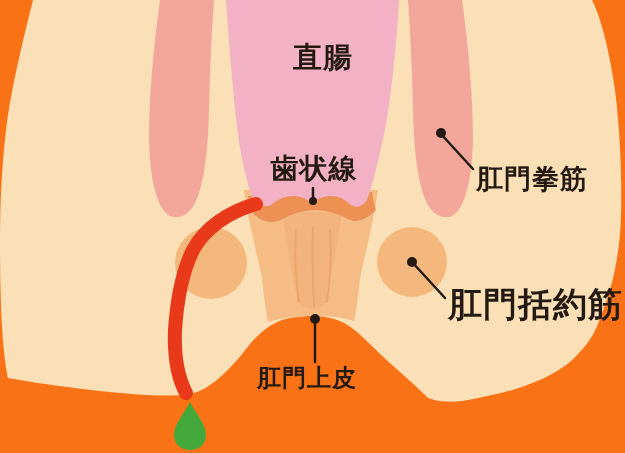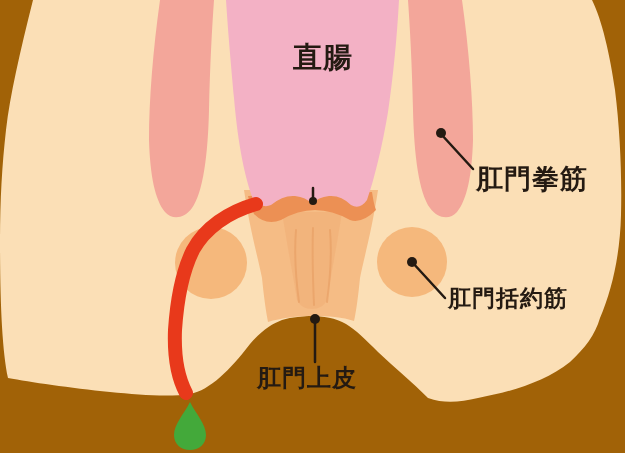--- a/index.html
+++ b/index.html
@@ -1,37 +1,37 @@
 <!DOCTYPE html>
 <html><head>
 <meta charset="utf-8">
 <style>
   html,body{margin:0;padding:0;background:#ffffff;}
   .stage{
     position:relative;
     width:625px;height:453px;
-    background:#a16207;
+    background:#f97316;
     overflow:hidden;
     font-family:"DejaVu Sans","Liberation Sans",sans-serif;
   }
   .stage svg{position:absolute;left:0;top:0;}
   .label{
     position:absolute;
     color:#241a12;
     font-weight:700;
     line-height:1;
     white-space:nowrap;
     letter-spacing:1px;
     user-select:none;
   }
   .label.center{text-align:center;}
   .lbl-rectum     {left:268px;top:43px;  width:110px;font-size:29px;}
   .lbl-dentate    {left:258px;top:155px; width:112px;font-size:28px;}
   .lbl-levator    {left:476px;top:165px; font-size:27px;text-align:right;}
-  .lbl-sphincter  {left:448px;top:287px; font-size:23px;}
+  .lbl-sphincter  {left:448px;top:287px; font-size:34px;}
   .lbl-epithelium {left:257px;top:366px; font-size:24px;}
 </style>
 </head>
 <body>
 
 <div class="stage">
 
   <svg width="625" height="453" viewBox="0 0 625 453">
 
     <path fill="#fbdfb6" d="M33,0
@@ -129,19 +129,20 @@
     <g fill="#241a12">
       <circle cx="313" cy="201" r="4"></circle>
       <circle cx="441" cy="133" r="5"></circle>
       <circle cx="412" cy="262" r="5"></circle>
       <circle cx="315" cy="319" r="5"></circle>
     </g>
   </svg>
 
   <div class="label lbl-rectum center">直腸</div>
 
+  <div class="label lbl-dentate center">歯状線</div>
 
   <div class="label lbl-levator">肛門拳筋</div>
 
   <div class="label lbl-sphincter">肛門括約筋</div>
 
   <div class="label lbl-epithelium">肛門上皮</div>
 </div>
 
 </body></html>

